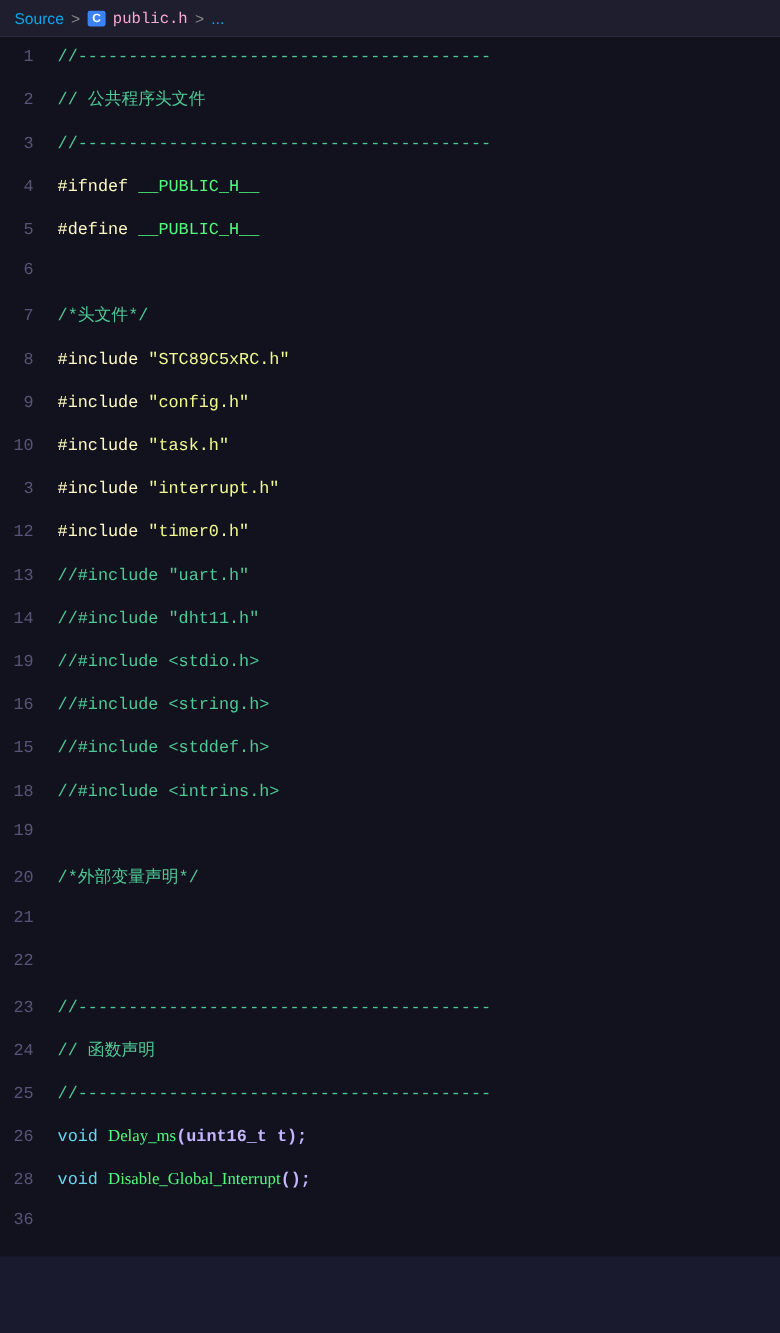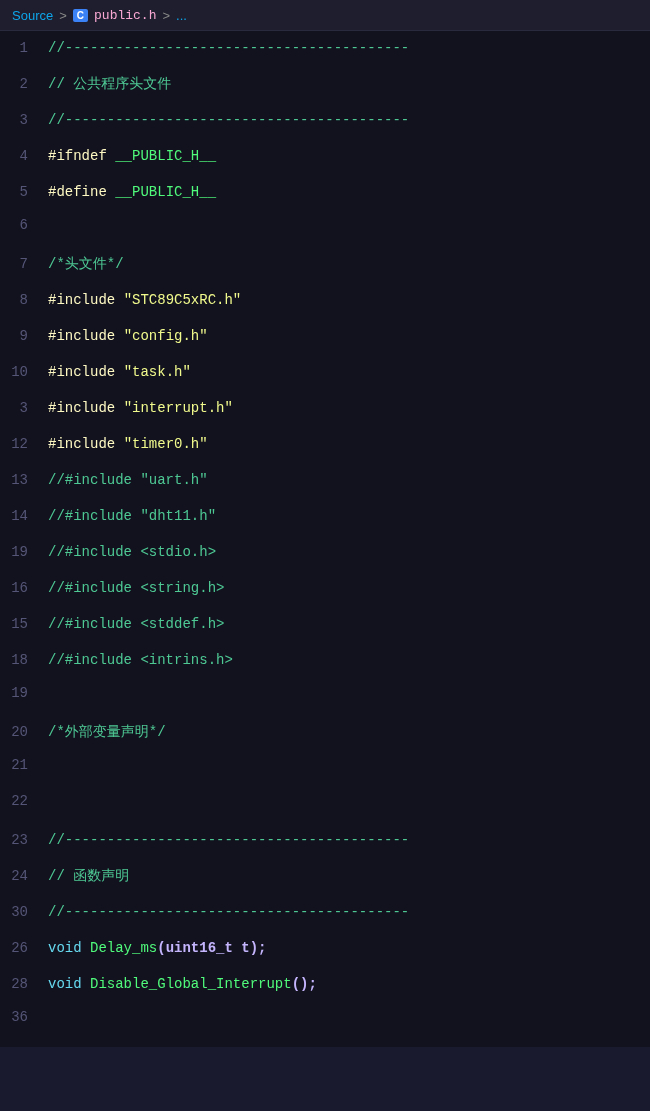--- a/index.html
+++ b/index.html
@@ -82,21 +82,21 @@
       color: #cccccc;
       line-height: 1.6;
     }
 
     
     .c-comment { color: #4ec994; }
     .c-directive { color: #fef9c3; }
     .c-macro { color: #50fa7b; }
     .c-string { color: #f1fa8c; }
     .c-keyword { color: #66d9ef; }
-    .c-func { color: #50fa7b; }
+    .c-func { color: #50fa7b; font-family: Liberation Serif, serif; }
     .c-plain { color: #c4b5fd; font-weight: bold; }
   </style>
 </head>
 <body>
 
 <div id="breadcrumb-bar">
   <span class="breadcrumb-text">Source</span>
   <span class="breadcrumb-sep">&gt;</span>
   <span class="breadcrumb-c-icon">C</span>
   <span class="breadcrumb-file">public.h</span>
@@ -195,21 +195,21 @@
     </div>
     <div class="code-line">
       <span class="line-number">23</span>
       <span class="code-content"><span class="c-comment">//-----------------------------------------</span></span>
     </div>
     <div class="code-line">
       <span class="line-number">24</span>
       <span class="code-content"><span class="c-comment">// 函数声明</span></span>
     </div>
     <div class="code-line">
-      <span class="line-number">30</span>
+      <span class="line-number">25</span>
       <span class="code-content"><span class="c-comment">//-----------------------------------------</span></span>
     </div>
     <div class="code-line">
       <span class="line-number">26</span>
       <span class="code-content"><span class="c-keyword">void</span> <span class="c-func">Delay_ms</span><span class="c-plain">(uint16_t t);</span></span>
     </div>
     <div class="code-line">
       <span class="line-number">28</span>
       <span class="code-content"><span class="c-keyword">void</span> <span class="c-func">Disable_Global_Interrupt</span><span class="c-plain">();</span></span>
     </div>

